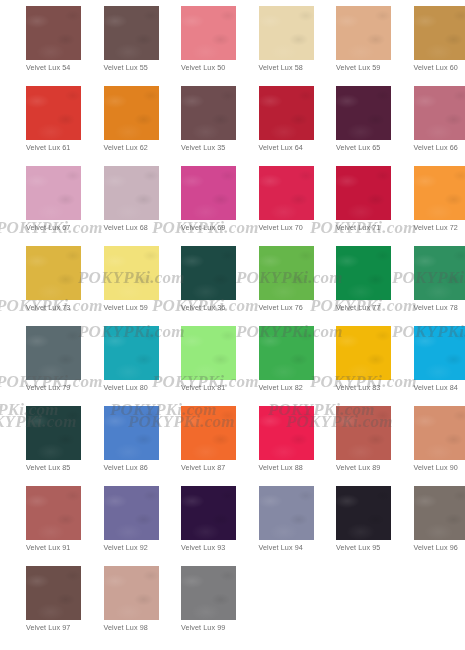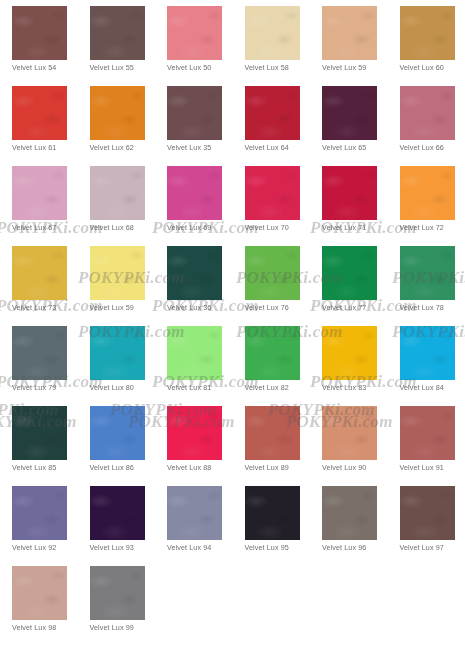--- a/index.html
+++ b/index.html
@@ -25,20 +25,21 @@
   }
 
   .swatch-grid {
     display: grid;
     grid-template-columns: repeat(6, 77.5px);
     grid-auto-rows: 80px;
     justify-content: start;
     padding-left: 12px;
     position: relative;
     z-index: 1;
+    margin-left: 14px;
   }
 
   .swatch-cell {
     width: 77.5px;
     height: 80px;
     position: relative;
     box-sizing: border-box;
   }
 
   .swatch-chip {
@@ -223,20 +224,24 @@
         <div class="swatch-chip" style="background-color: rgb(17, 173, 224);"></div>
         <div class="swatch-label">Velvet Lux 84</div>
       </div>
       <div class="swatch-cell">
         <div class="swatch-chip" style="background-color: rgb(33, 65, 63);"></div>
         <div class="swatch-label">Velvet Lux 85</div>
       </div>
       <div class="swatch-cell">
         <div class="swatch-chip" style="background-color: rgb(77, 128, 203);"></div>
         <div class="swatch-label">Velvet Lux 86</div>
+      </div>
+      <div class="swatch-cell">
+        <div class="swatch-chip" style="background-color: rgb(242, 106, 44);"></div>
+        <div class="swatch-label">Velvet Lux 87</div>
       </div>
       <div class="swatch-cell">
         <div class="swatch-chip" style="background-color: rgb(236, 31, 80);"></div>
         <div class="swatch-label">Velvet Lux 88</div>
       </div>
       <div class="swatch-cell">
         <div class="swatch-chip" style="background-color: rgb(185, 92, 82);"></div>
         <div class="swatch-label">Velvet Lux 89</div>
       </div>
       <div class="swatch-cell">

